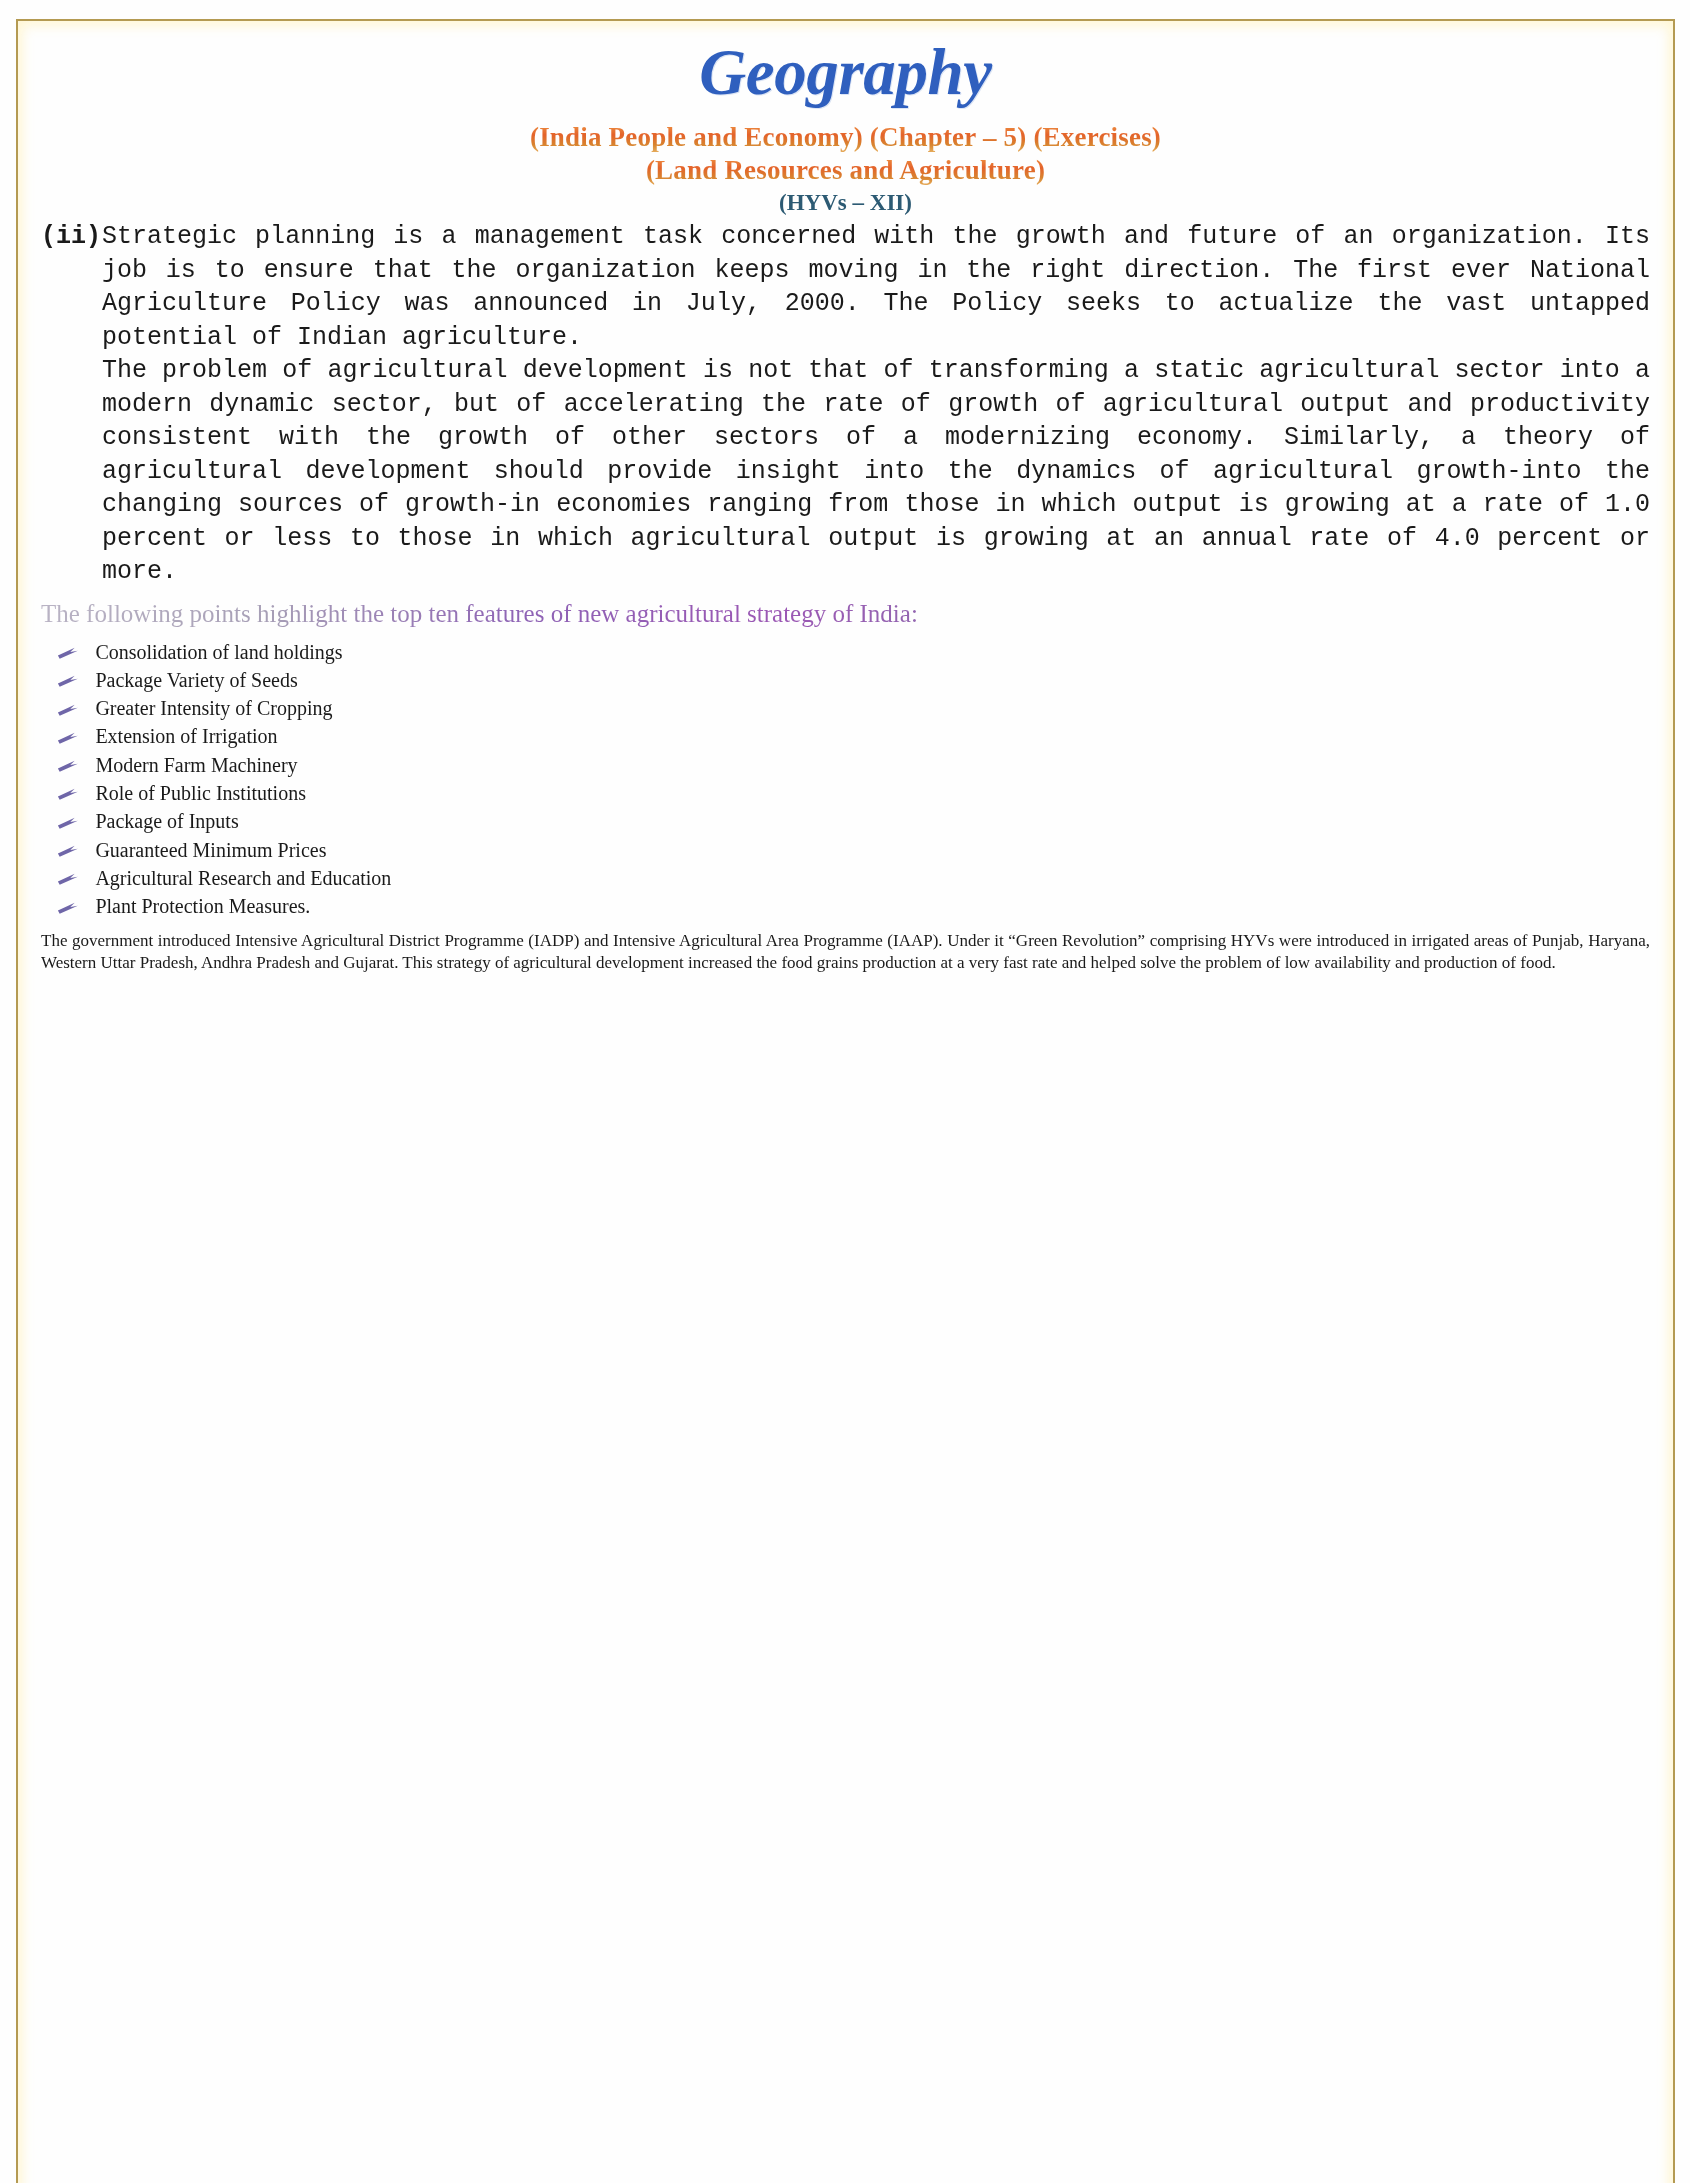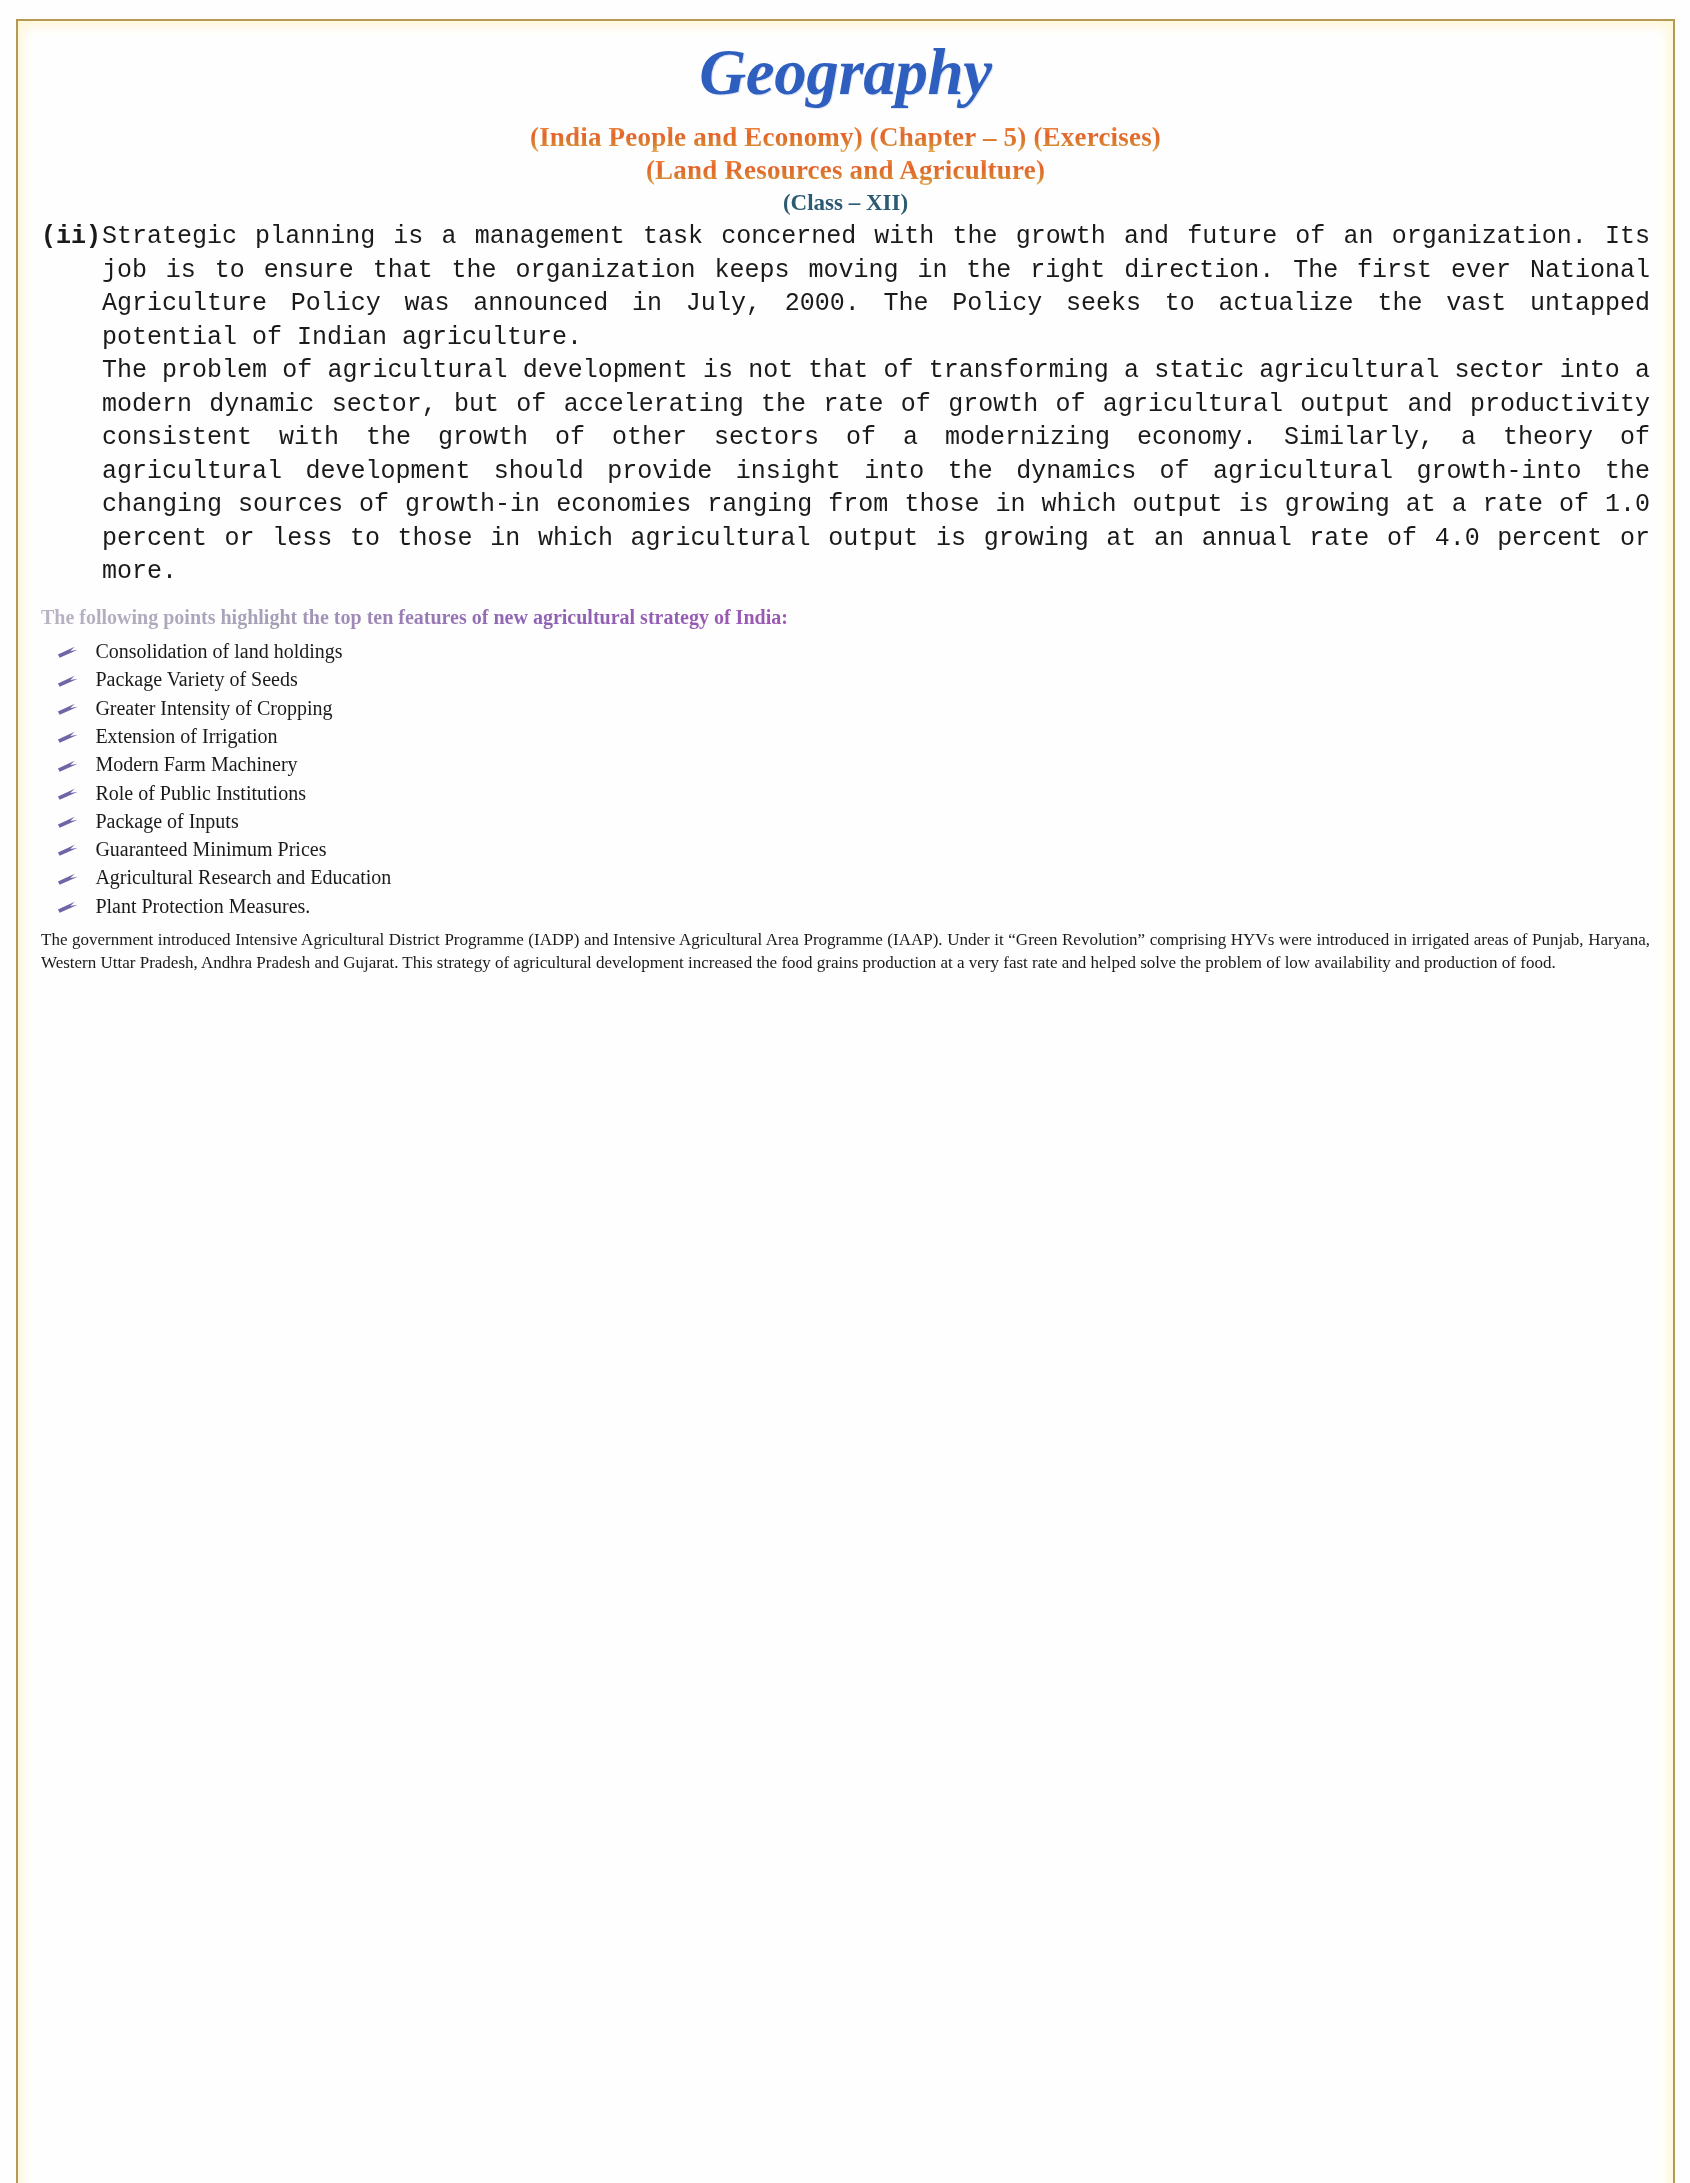--- a/index.html
+++ b/index.html
@@ -101,24 +101,24 @@
     text-justify: inter-word;
     margin: 0;
     hyphens: none;
   }
   .para + .para {
     margin-top: 0;
   }
 
   
   .highlight-line {
-    margin-top: 15px;
-    font-size: 20px;
+    margin-top: 9px;
+    font-size: 25px;
     line-height: 1.3;
-    font-weight: bold;
+    font-weight: normal;
     font-family: "Liberation Serif", "DejaVu Serif", serif;
     background: linear-gradient(90deg,
         #b9b3c4 0%,
         #a79fb6 14%,
         #8e63b5 30%,
         #9b57b4 46%,
         #8e6fae 60%,
         #a79bb4 76%,
         #b7b2c2 100%);
     -webkit-background-clip: text;
@@ -170,21 +170,21 @@
 
   <div class="page-border"></div>
 
   <div class="content">
 
     <h1 class="doc-title">Geography</h1>
 
     <div class="subtitle-block">
       <div class="subtitle-line">(India People and Economy) (Chapter – 5) (Exercises)</div>
       <div class="subtitle-line">(Land Resources and Agriculture)</div>
-      <div class="subtitle-class">(Class – XII)</div>
+      <div class="subtitle-class">(HYVs – XII)</div>
     </div>
 
     <div class="body-wrap">
       <div class="item-row">
         <span class="item-marker">(ii)</span>
         <div class="item-body">
           <p class="para">Strategic planning is a management task concerned with the growth and future of an organization. Its job is to ensure that the organization keeps moving in the right direction. The first ever National Agriculture Policy was announced in July, 2000. The Policy seeks to actualize the vast untapped potential of Indian agriculture.</p>
           <p class="para">The problem of agricultural development is not that of transforming a static agricultural sector into a modern dynamic sector, but of accelerating the rate of growth of agricultural output and productivity consistent with the growth of other sectors of a modernizing economy. Similarly, a theory of agricultural development should provide insight into the dynamics of agricultural growth-into the changing sources of growth-in economies ranging from those in which output is growing at a rate of 1.0 percent or less to those in which agricultural output is growing at an annual rate of 4.0 percent or more.</p>
         </div>
       </div>

